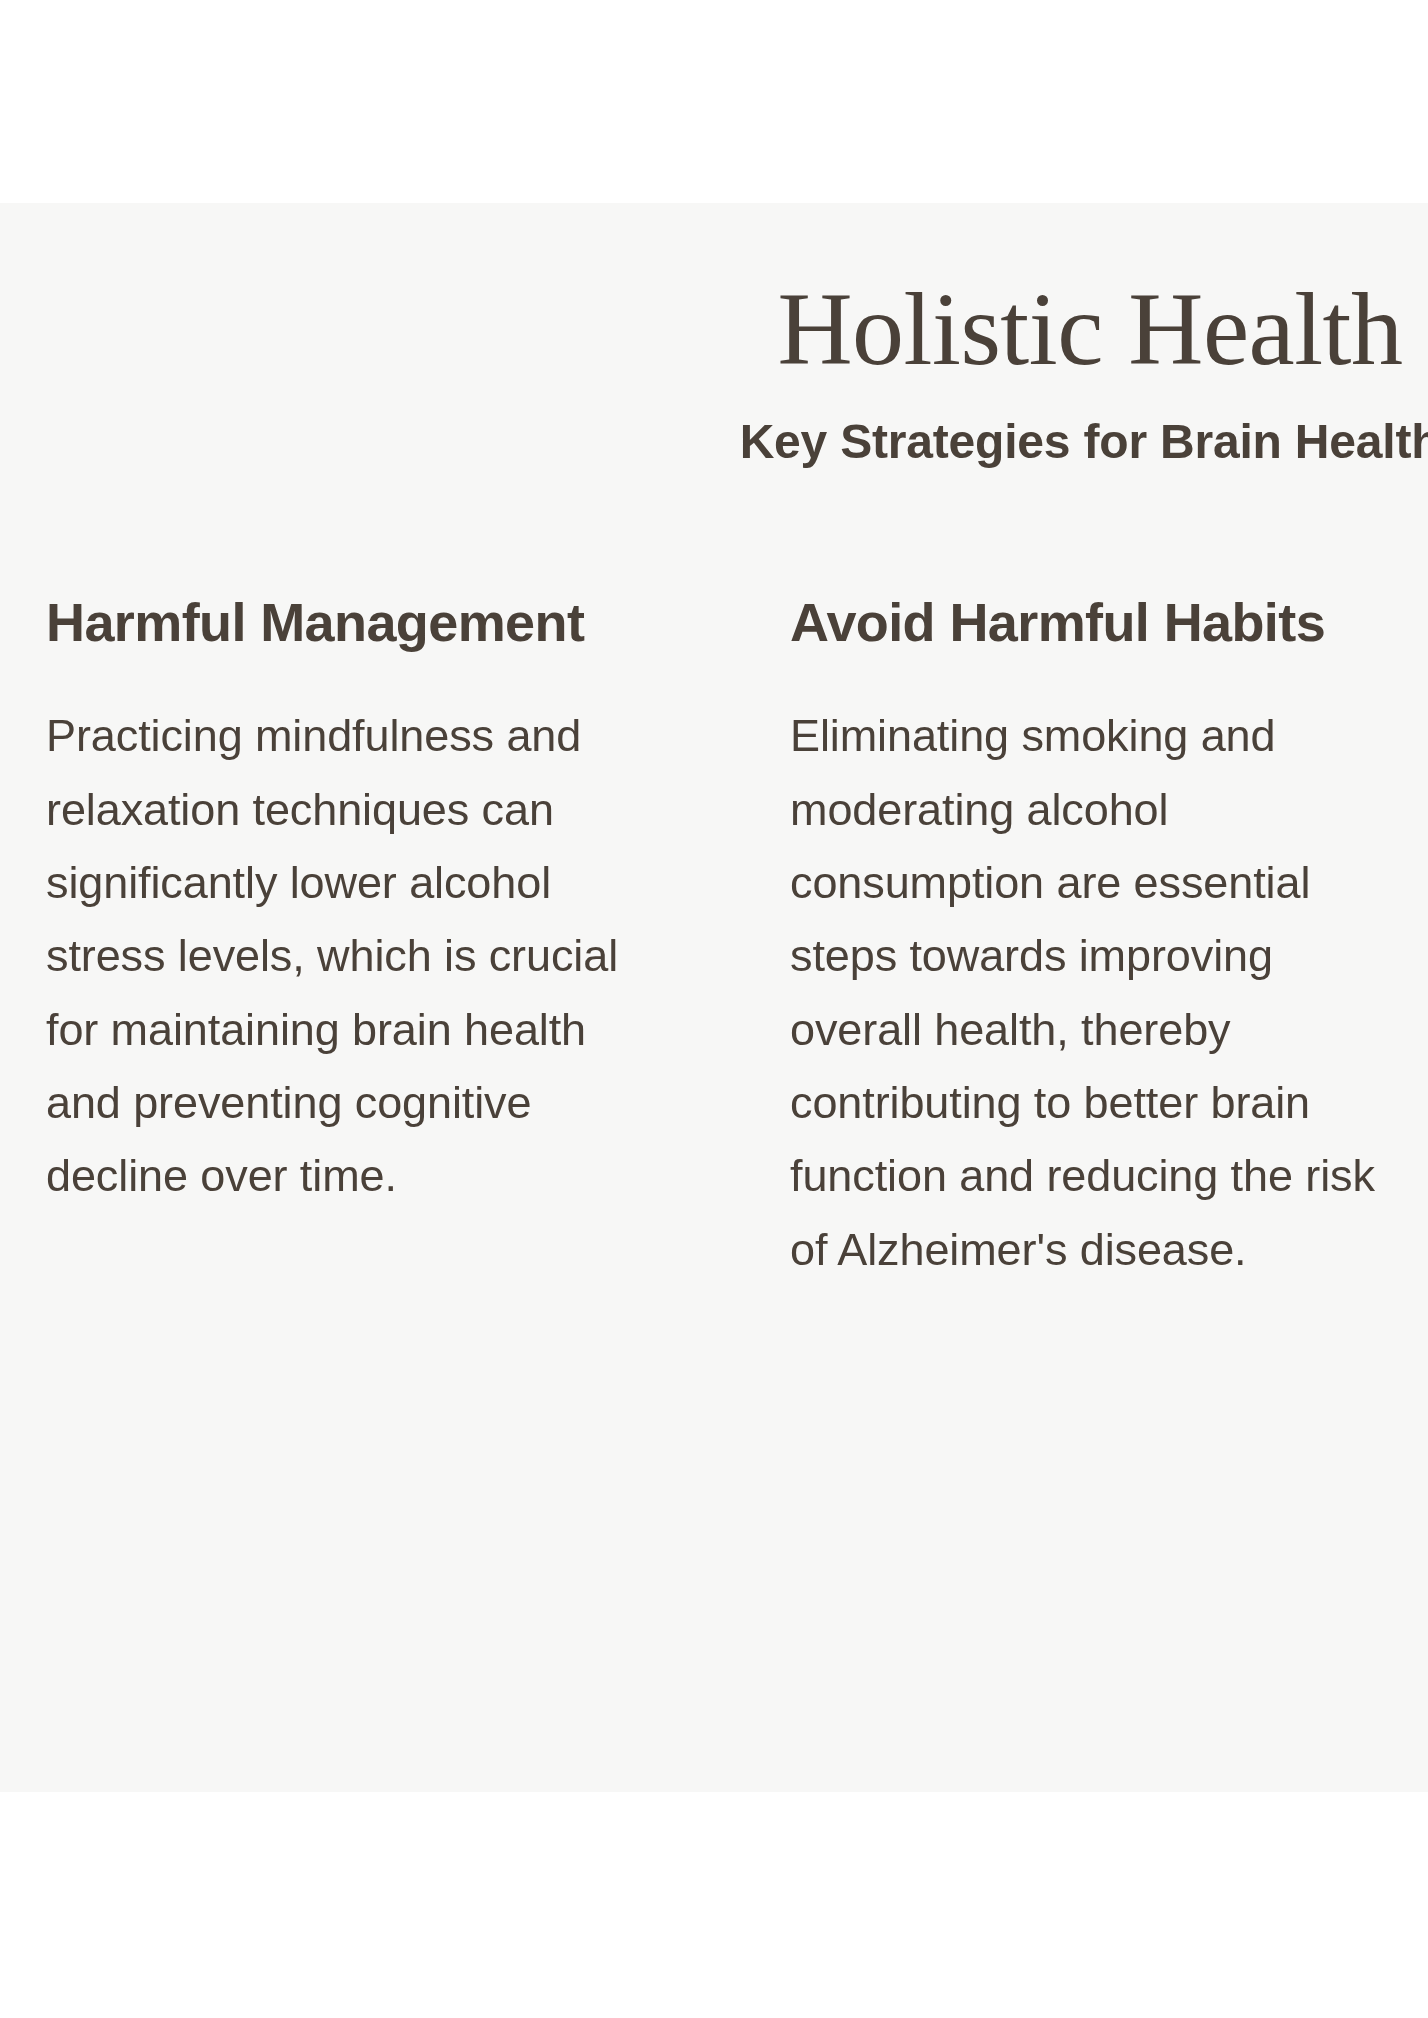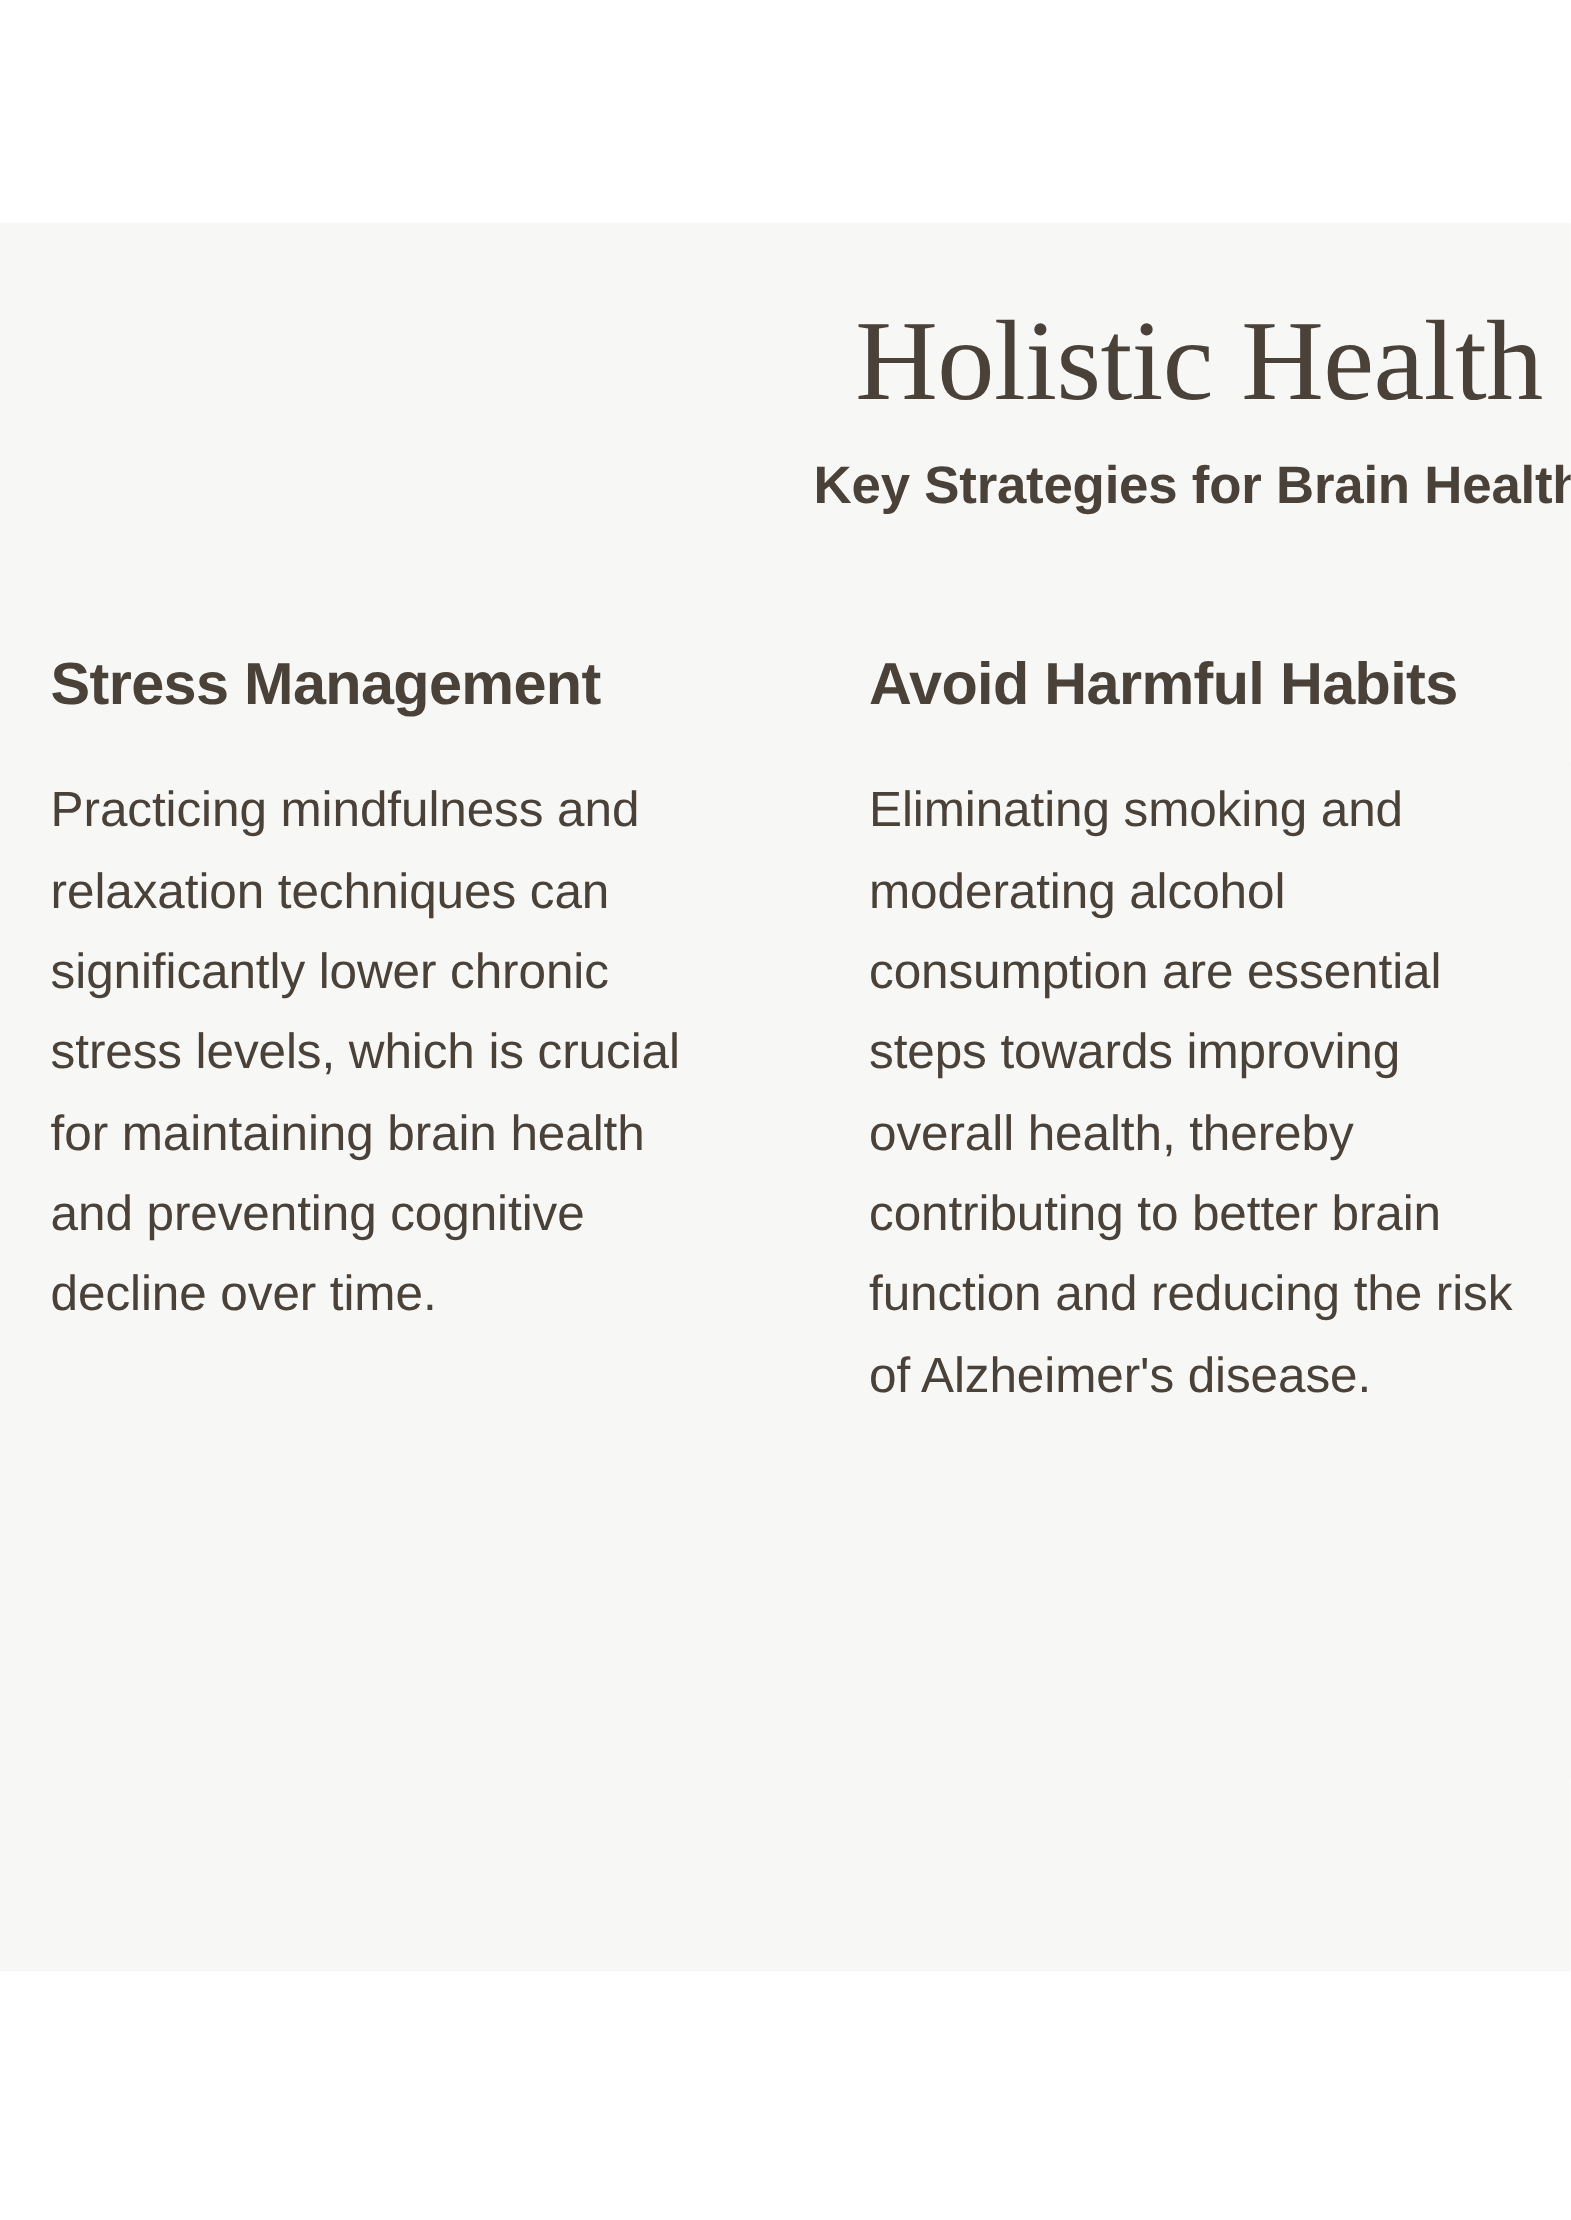--- a/index.html
+++ b/index.html
@@ -108,22 +108,22 @@
   <div class="card">
 
     <div class="header">
       <h1 class="doc-title">Holistic Health</h1>
       <h2 class="doc-subtitle">Key Strategies for Brain Health</h2>
     </div>
 
     <div class="columns">
 
       <div class="column">
-        <h3 class="column-heading">Stress Management</h3>
-        <p class="column-body">Practicing mindfulness and relaxation techniques can significantly lower chronic stress levels, which is crucial for maintaining brain health and preventing cognitive decline over time.</p>
+        <h3 class="column-heading">Harmful Management</h3>
+        <p class="column-body">Practicing mindfulness and relaxation techniques can significantly lower alcohol stress levels, which is crucial for maintaining brain health and preventing cognitive decline over time.</p>
       </div>
 
       <div class="column">
         <h3 class="column-heading">Avoid Harmful Habits</h3>
         <p class="column-body">Eliminating smoking and moderating alcohol consumption are essential steps towards improving overall health, thereby contributing to better brain function and reducing the risk of Alzheimer's disease.</p>
       </div>
 
     </div>
 
   </div>

